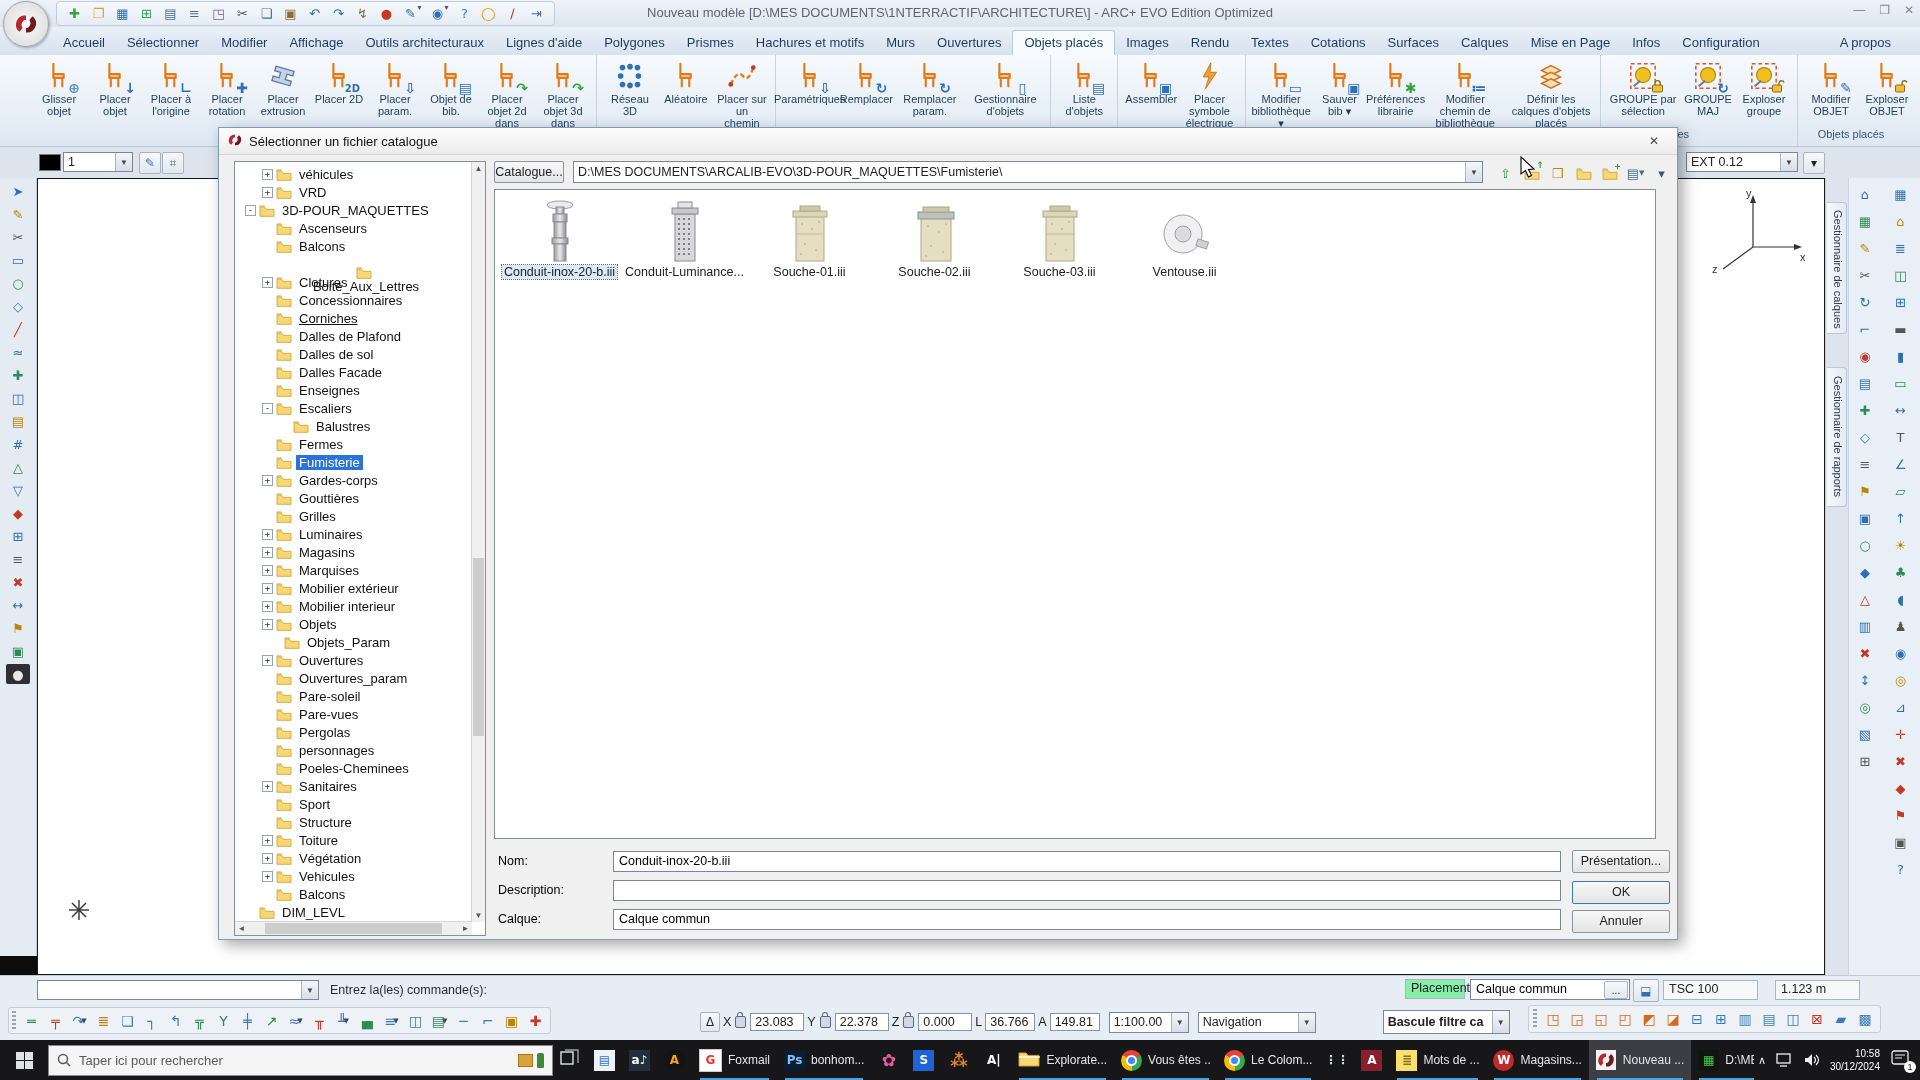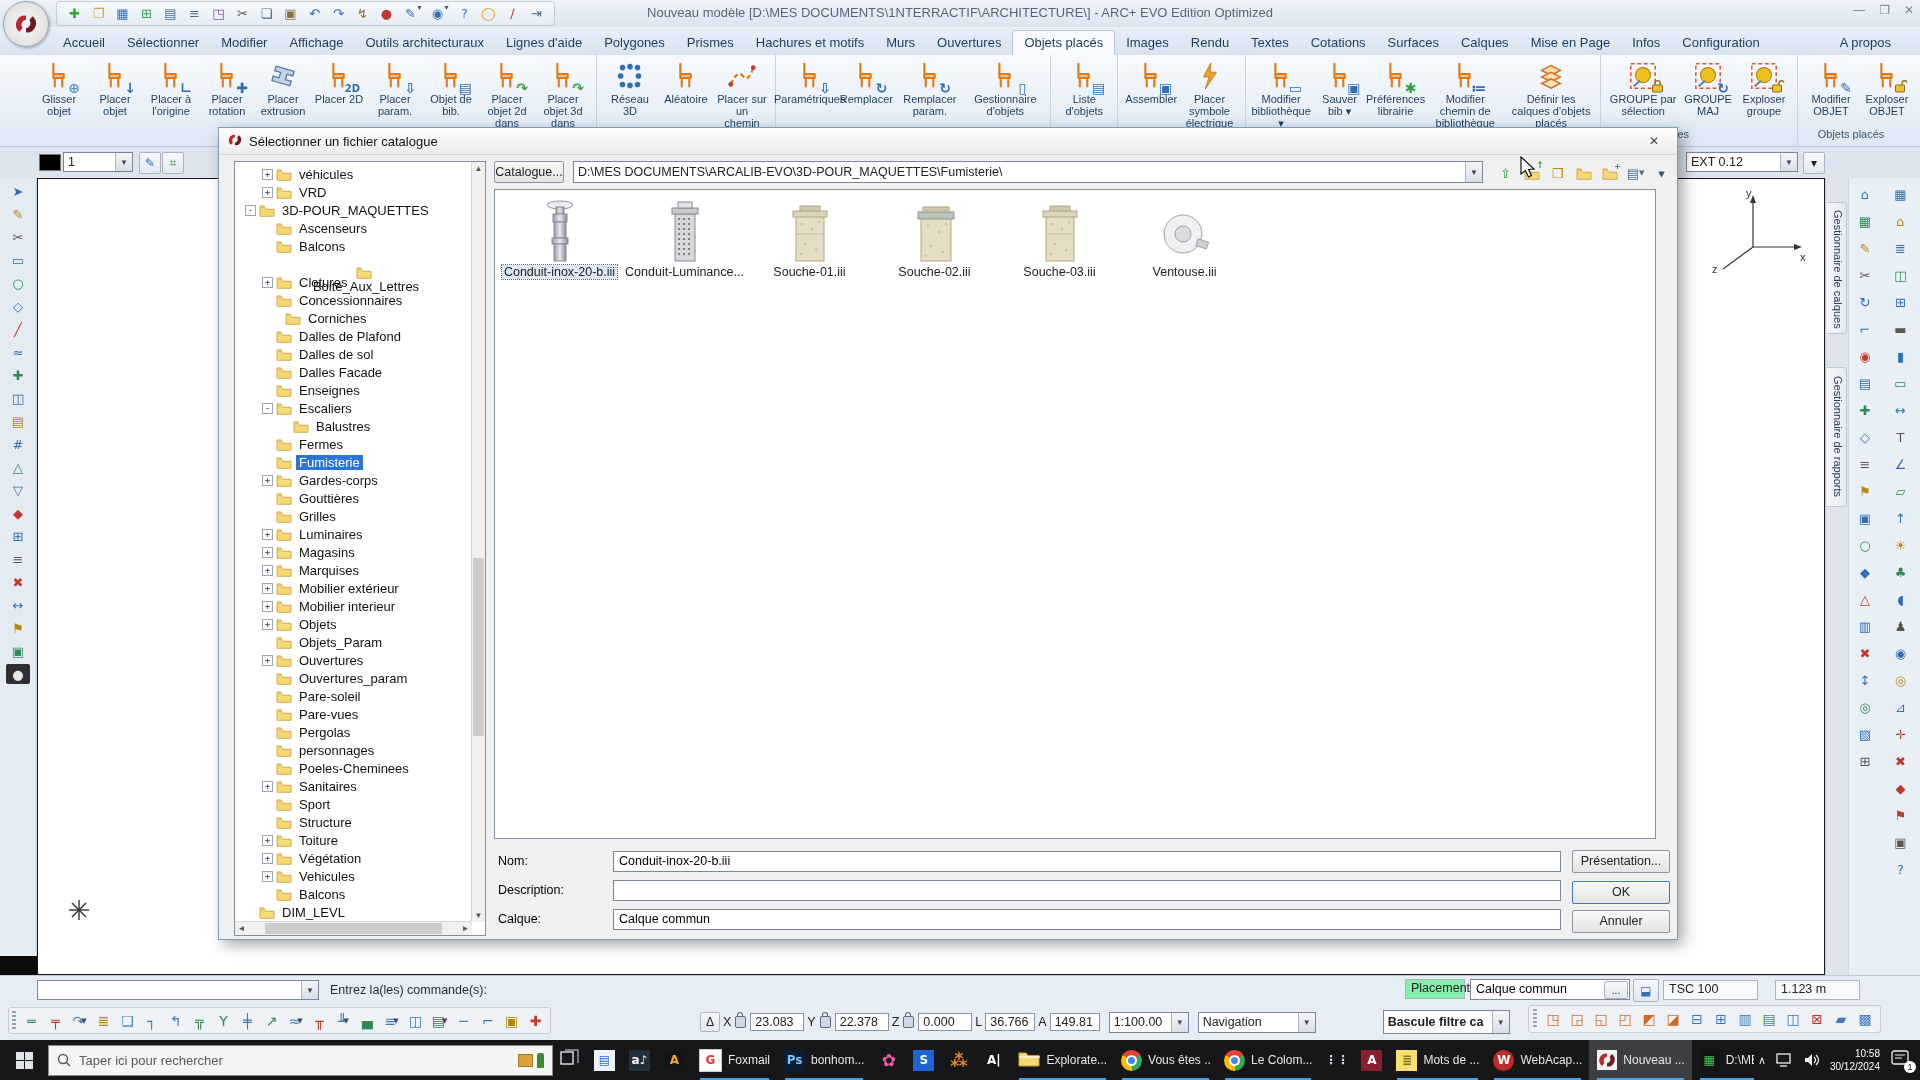--- a/index.html
+++ b/index.html
@@ -729,21 +729,21 @@
           <div class="trow" style="padding-left: 27px;">
             <span class="texp none"></span>
             <span style="flex: 0 0 auto; display: flex;">
               <svg width="16" height="13" viewBox="0 0 16 13">
                 <path d="M1 3.5 h4.5 l1.5 1.8 h8 v7 H1 z" fill="#f8d775" stroke="#c8a030" stroke-width="0.8"></path>
                 <path d="M1 3.5 v-1.6 h4 l1 1.3" fill="#f8d775" stroke="#c8a030" stroke-width="0.8"></path>
               </svg>
             </span>
             <span class="tlabel">Concessionnaires</span>
           </div>
-          <div class="trow" style="padding-left: 36px;">
+          <div class="trow" style="padding-left: 27px; text-decoration: underline;">
             <span class="texp none"></span>
             <span style="flex: 0 0 auto; display: flex;">
               <svg width="16" height="13" viewBox="0 0 16 13">
                 <path d="M1 3.5 h4.5 l1.5 1.8 h8 v7 H1 z" fill="#f8d775" stroke="#c8a030" stroke-width="0.8"></path>
                 <path d="M1 3.5 v-1.6 h4 l1 1.3" fill="#f8d775" stroke="#c8a030" stroke-width="0.8"></path>
               </svg>
             </span>
             <span class="tlabel">Corniches</span>
           </div>
           <div class="trow" style="padding-left: 27px;">
@@ -909,21 +909,21 @@
           <div class="trow" style="padding-left: 27px;">
             <span class="texp">+</span>
             <span style="flex: 0 0 auto; display: flex;">
               <svg width="16" height="13" viewBox="0 0 16 13">
                 <path d="M1 3.5 h4.5 l1.5 1.8 h8 v7 H1 z" fill="#f8d775" stroke="#c8a030" stroke-width="0.8"></path>
                 <path d="M1 3.5 v-1.6 h4 l1 1.3" fill="#f8d775" stroke="#c8a030" stroke-width="0.8"></path>
               </svg>
             </span>
             <span class="tlabel">Objets</span>
           </div>
-          <div class="trow" style="padding-left: 27px;">
+          <div class="trow" style="padding-left: 35px;">
             <span class="texp none"></span>
             <span style="flex: 0 0 auto; display: flex;">
               <svg width="16" height="13" viewBox="0 0 16 13">
                 <path d="M1 3.5 h4.5 l1.5 1.8 h8 v7 H1 z" fill="#f8d775" stroke="#c8a030" stroke-width="0.8"></path>
                 <path d="M1 3.5 v-1.6 h4 l1 1.3" fill="#f8d775" stroke="#c8a030" stroke-width="0.8"></path>
               </svg>
             </span>
             <span class="tlabel">Objets_Param</span>
           </div>
           <div class="trow" style="padding-left: 27px;">
@@ -1434,21 +1434,21 @@
         <div class="tapp">
           <span class="sqicon" style="background: rgb(139, 30, 45); color: rgb(255, 255, 255);">A</span>
         </div>
         <div class="tapp">
           <span class="sqicon" style="background: rgb(247, 224, 110); color: rgb(138, 109, 26);">≣</span>
           <span class="applabel">Mots de ...</span>
           <span class="runbar"></span>
         </div>
         <div class="tapp">
           <span class="sqicon" style="background: rgb(192, 42, 42); color: rgb(255, 255, 255); border-radius: 50%;">W</span>
-          <span class="applabel">WebAcap...</span>
+          <span class="applabel">Magasins...</span>
           <span class="runbar"></span>
         </div>
         <div class="tapp active">
           <span class="sqicon">
             <svg width="20" height="20" viewBox="0 0 20 20">
               <rect width="20" height="20" fill="#f2f2f2"></rect>
               <path d="M5 16 A7 7 0 0 1 10 3.5 v3.2 a4 4 0 0 0 -2.6 6.4 z" fill="#b5282f"></path>
               <path d="M15 4 A7 7 0 0 1 10 16.5 v-3.2 a4 4 0 0 0 2.6 -6.4 z" fill="#6e1a1f"></path>
             </svg>
           </span>

